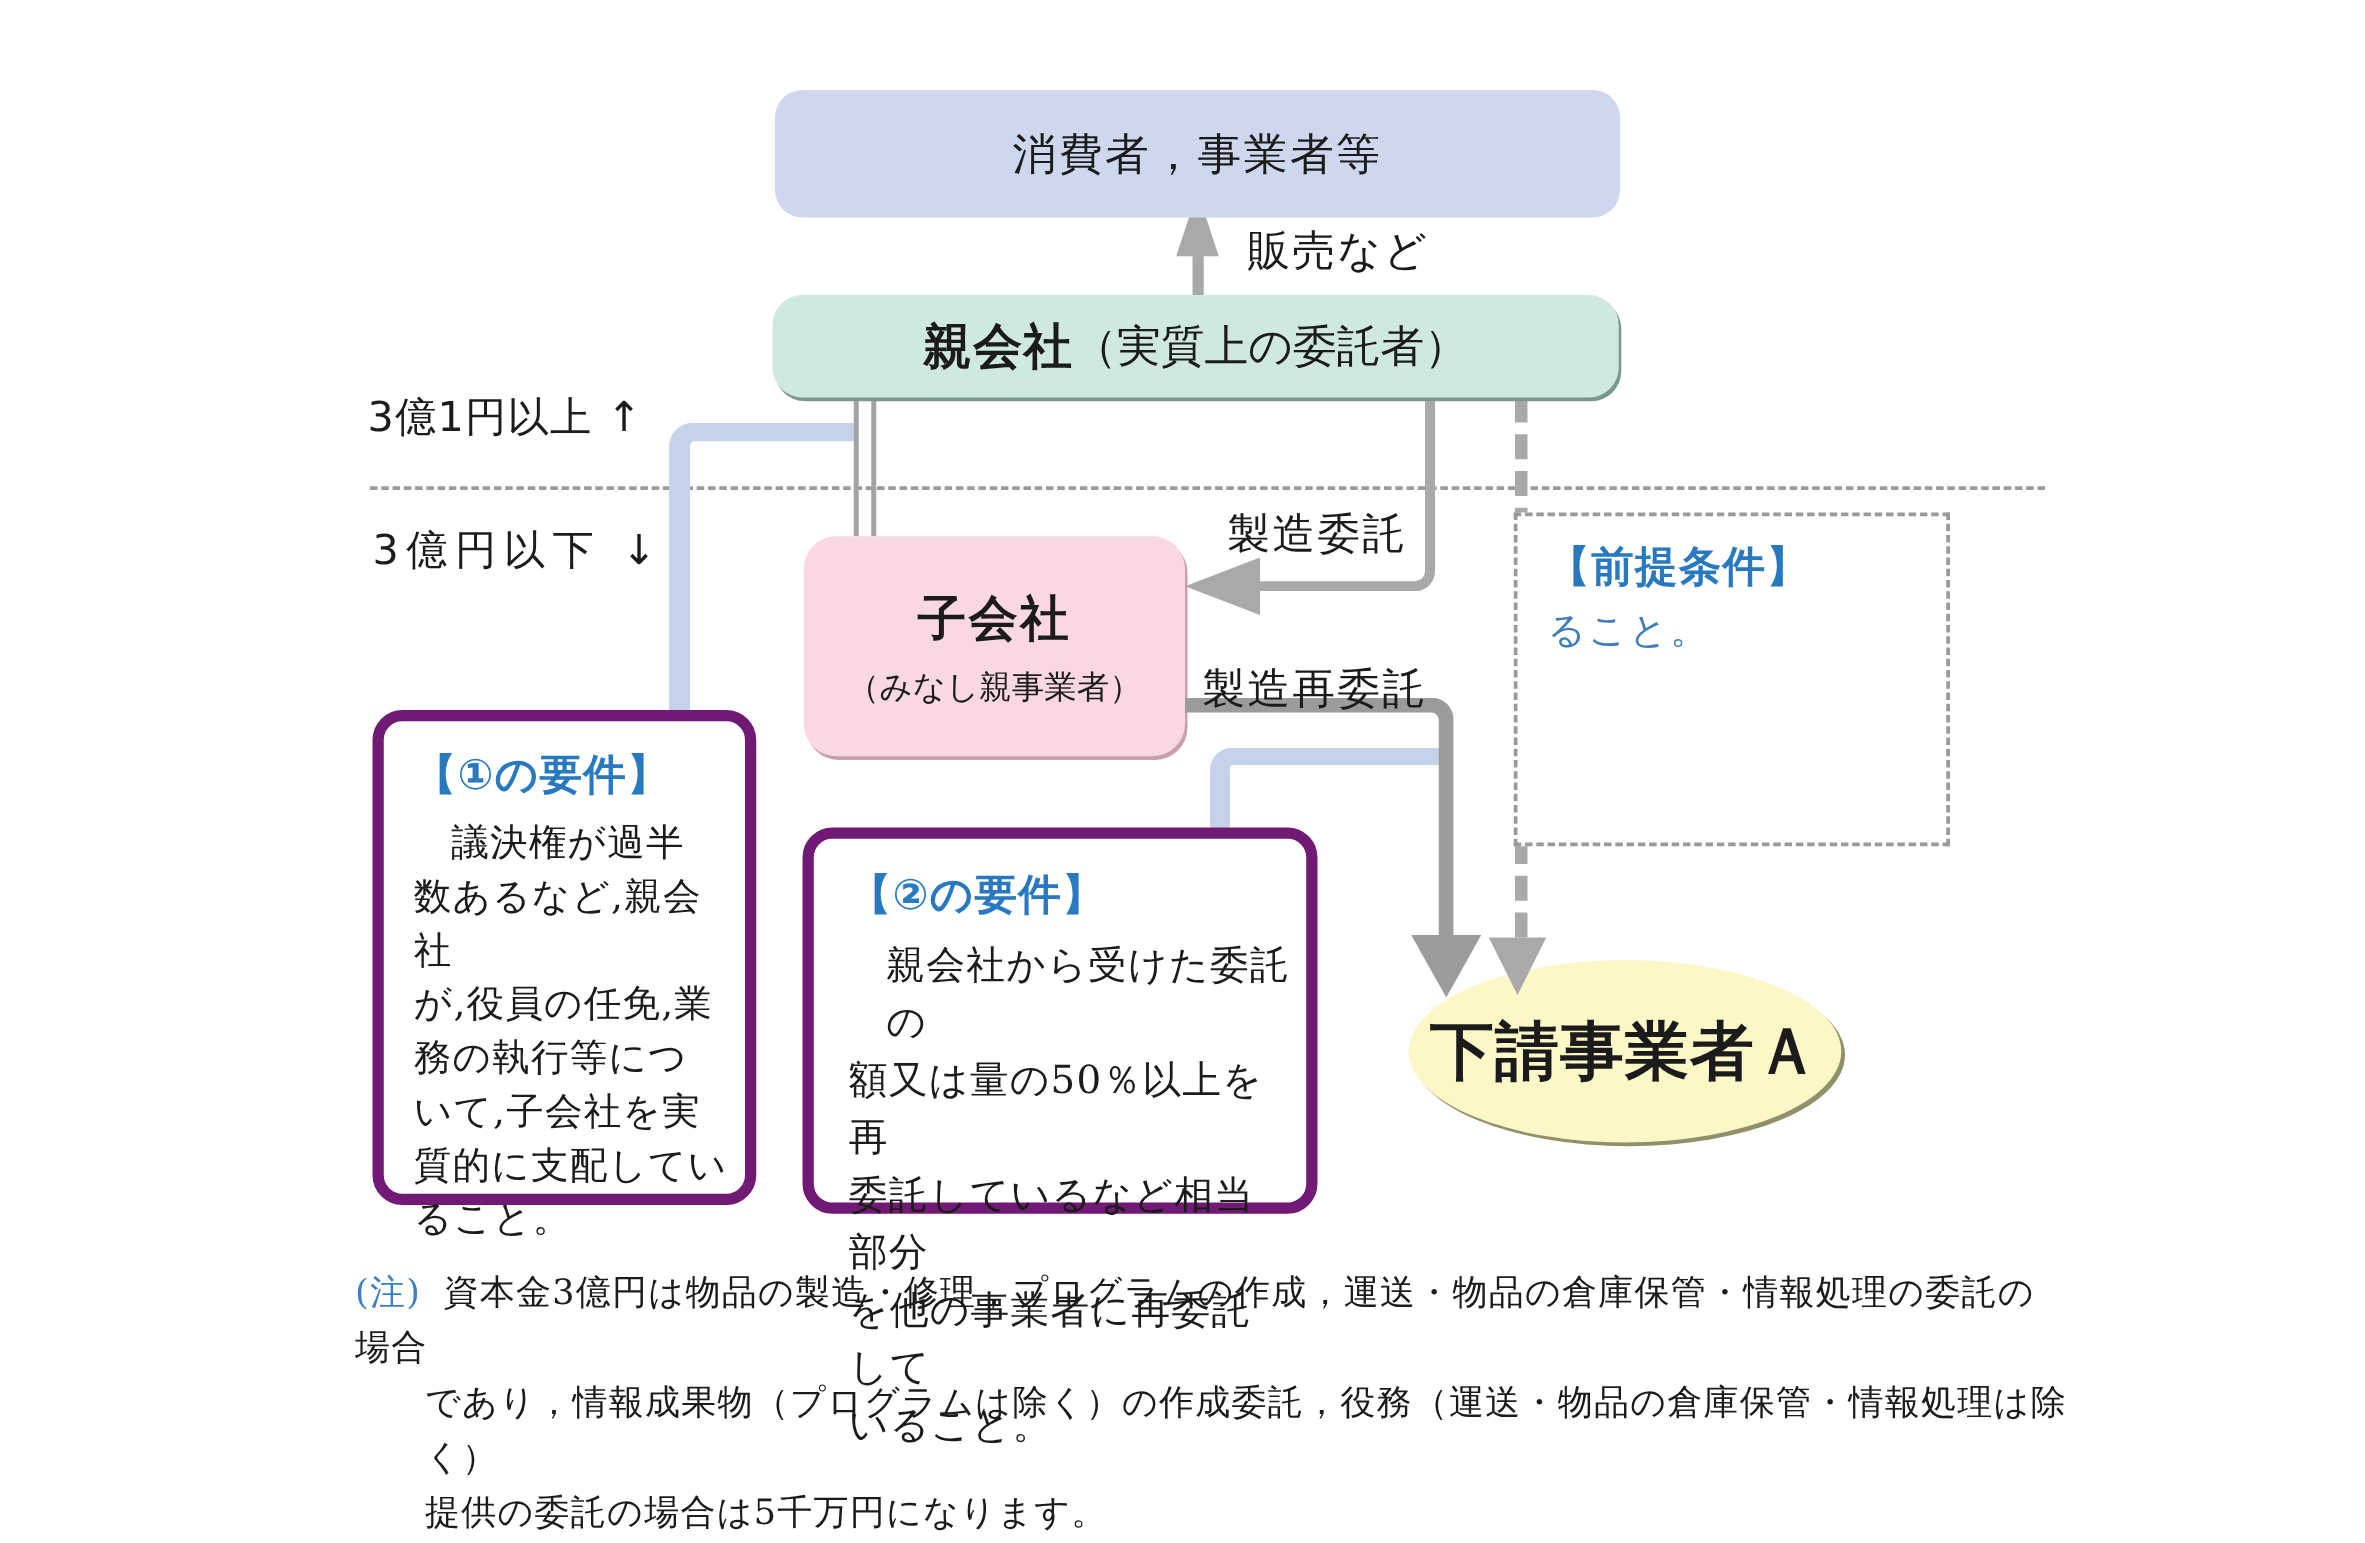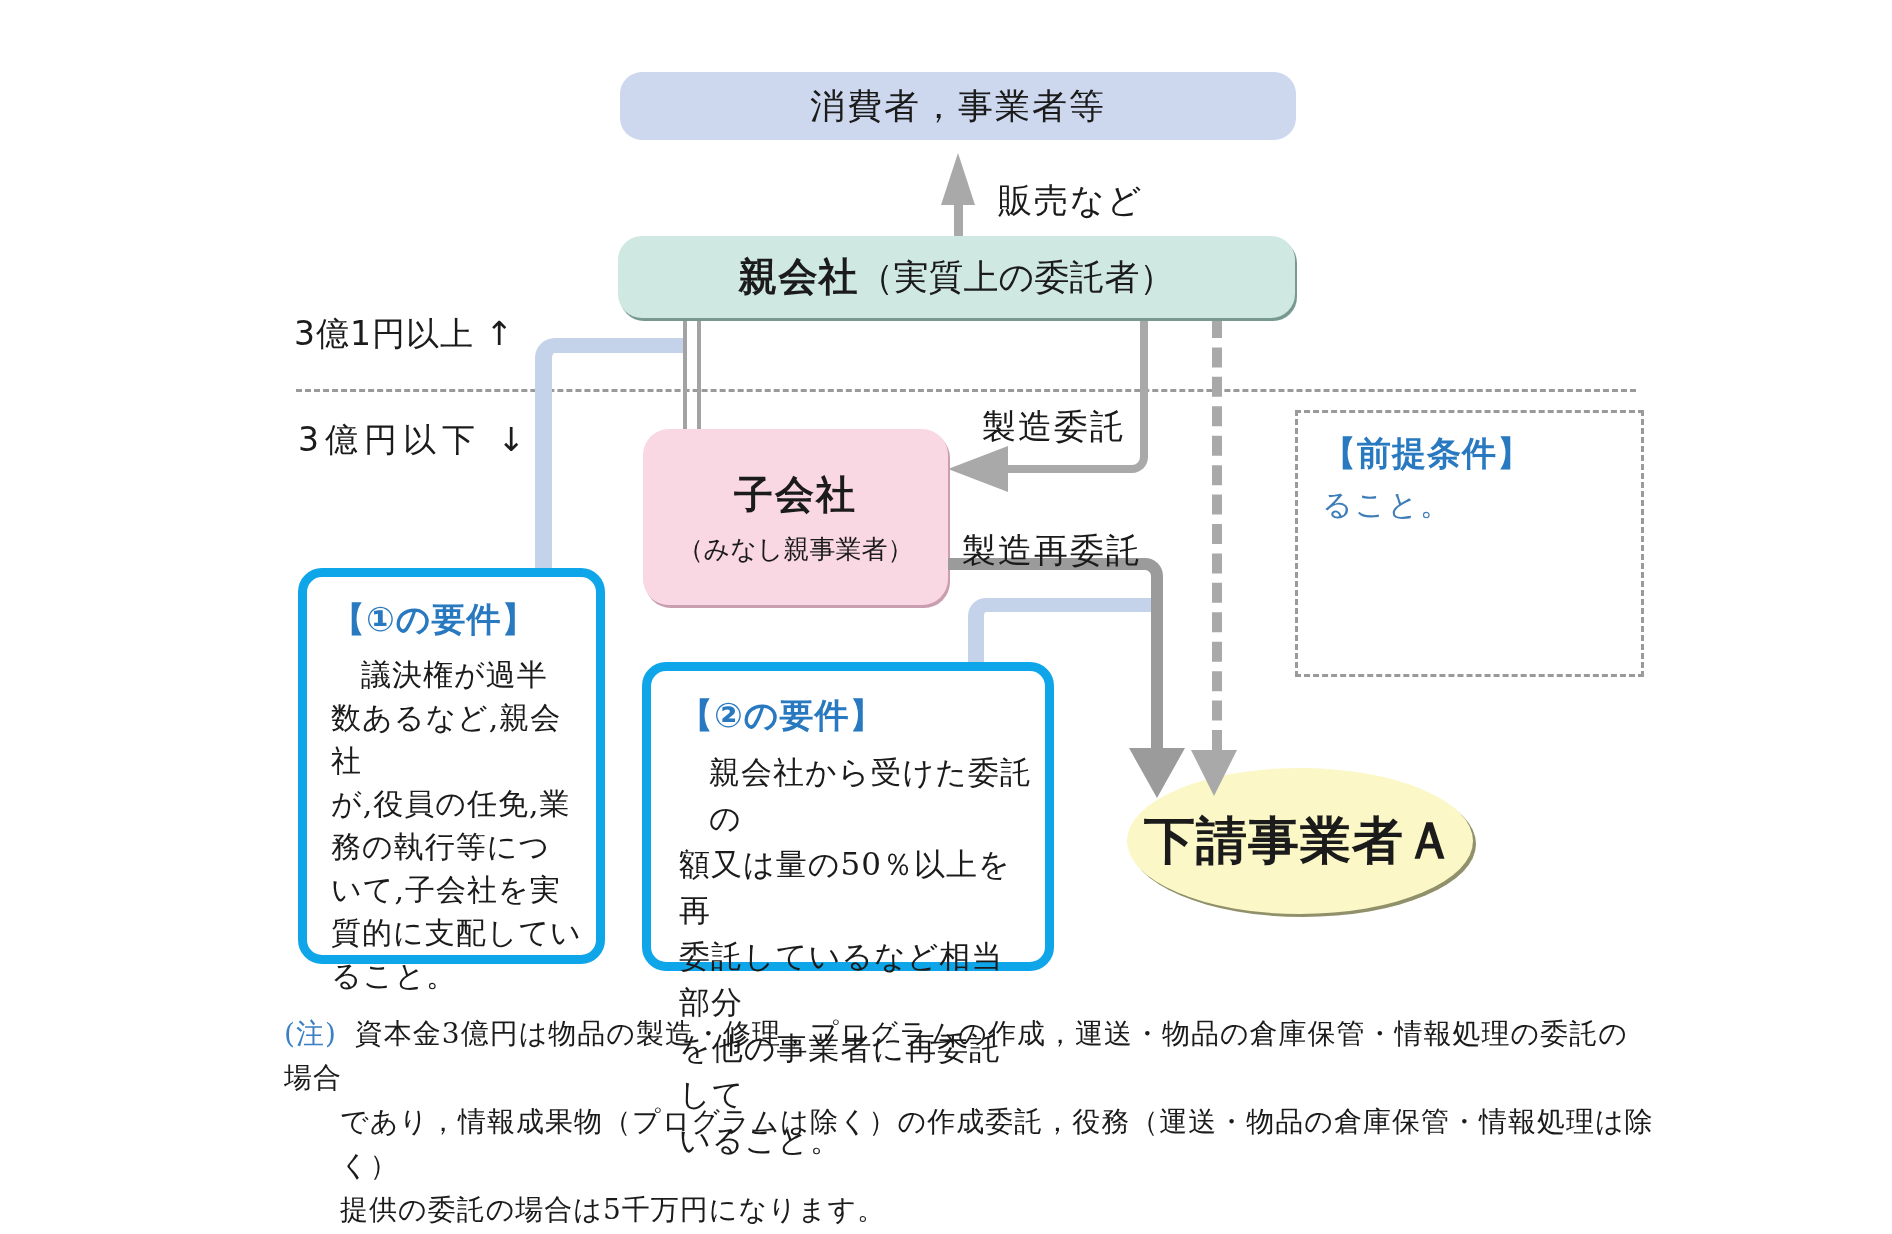--- a/index.html
+++ b/index.html
@@ -3,21 +3,21 @@
 <meta charset="utf-8">
 <style>
   html,body{margin:0;padding:0;background:#ffffff;}
   .stage{position:relative;width:1892px;height:1234px;background:#ffffff;overflow:hidden;
          font-family:"DejaVu Sans","Liberation Sans",sans-serif;color:#1b1b1b;}
   .abs{position:absolute;}
   .serif{font-family:"DejaVu Serif","Liberation Serif",serif;}
   .sans{font-family:"DejaVu Sans","Liberation Sans",sans-serif;}
 
   
-  .consumer-box{left:620px;top:72px;width:676px;height:68px;background:#cdd8ee;border-radius:22px;
+  .consumer-box{left:620px;top:72px;width:676px;height:102px;background:#cdd8ee;border-radius:22px;
     display:flex;align-items:center;justify-content:center;z-index:3;}
   .consumer-box .txt{font-size:35px;letter-spacing:2px;}
   .parent-box{left:618px;top:236px;width:677px;height:82px;background:#cfe8e1;border-radius:24px;
     box-shadow:2px 3px 0 #77998f;display:flex;align-items:center;justify-content:center;z-index:3;}
   .parent-box .em{font-size:39px;font-weight:bold;letter-spacing:1px;}
   .parent-box .rest{font-size:35px;text-align:center;}
   .child-box{left:643px;top:429px;width:305px;height:176px;background:#f9d8e4;border-radius:26px;
     box-shadow:2px 3px 0 #c99fb0;display:flex;flex-direction:column;align-items:center;justify-content:center;z-index:3;}
   .child-box .em{font-size:39px;font-weight:bold;letter-spacing:2px;}
   .child-box .rest{font-size:26px;margin-top:10px;}
@@ -53,29 +53,29 @@
   .req2-conn{left:968px;top:598px;width:192px;height:66px;border-left:16px solid #c4d3e9;
     border-top:14px solid #c4d3e9;border-top-left-radius:18px;box-sizing:border-box;z-index:1;}
 
   
   .flow-label{font-size:34px;z-index:4;letter-spacing:2px;}
   .lbl-sale{left:998px;top:178px;}
   .lbl-mfg{left:982px;top:404px;}
   .lbl-remfg{left:962px;top:500px;margin-top:28px;}
 
   
-  .callout{background:#ffffff;border:9px solid #0ea5e9;border-radius:24px;box-sizing:border-box;z-index:3;}
+  .callout{background:#ffffff;border:9px solid #701a75;border-radius:24px;box-sizing:border-box;z-index:3;}
   .req1-box{left:298px;top:568px;width:307px;height:396px;padding:20px 10px 0 24px;}
   .req2-box{left:642px;top:662px;width:412px;height:309px;padding:22px 12px 0 28px;}
   .callout-title{color:#2879c0;font-weight:bold;font-size:34px;margin-bottom:10px;letter-spacing:1px;}
   .req1-box .bline{font-size:30px;line-height:43px;letter-spacing:1px;}
   .req2-box .bline{font-size:31px;line-height:46px;letter-spacing:1px;}
   .indent1{padding-left:30px;}
 
-  .pre-box{left:1295px;top:410px;width:349px;height:267px;background:#ffffff;border:3px dashed #9a9a9a;
+  .pre-box{left:1211px;top:410px;width:349px;height:267px;background:#ffffff;border:3px dashed #9a9a9a;
     box-sizing:border-box;padding:18px 0 0 24px;z-index:3;}
   .pre-box .callout-title{margin-bottom:8px;}
   .pre-line{font-size:30px;line-height:39px;color:#3f7db8;letter-spacing:2px;}
   .pre-line .em{color:#1b1b1b;font-weight:bold;font-family:"DejaVu Sans","Liberation Sans",sans-serif;letter-spacing:1px;}
   .pre-indent{padding-left:44px;}
 
   
   .note{left:284px;top:1012px;width:1370px;z-index:3;}
   .note .nline{font-size:28px;line-height:44px;letter-spacing:1px;}
   .note-marker{color:#3b7fc4;}

